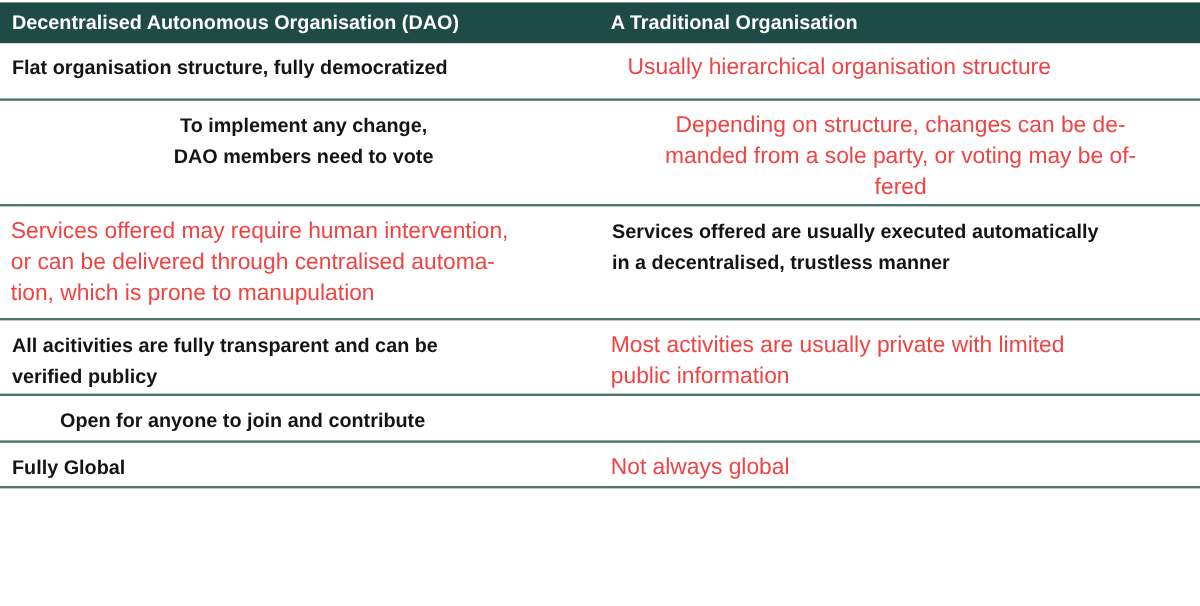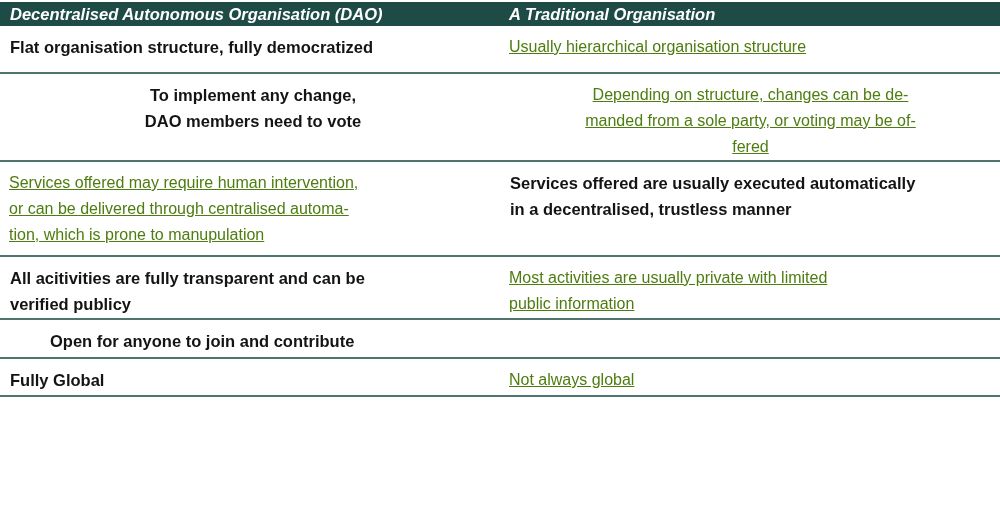--- a/index.html
+++ b/index.html
@@ -16,41 +16,40 @@
     box-sizing: border-box;
     padding-top: 2px;
   }
   .comparison-table {
     width: 1000px;
   }
   .header-row {
     display: grid;
     grid-template-columns: 500px 1fr;
     background: #1F4B47;
-    height: 24px;
+    height: 34px;
     align-items: center;
-    font-style: italic;
   }
   .header-cell {
     color: #ffffff;
     font-weight: 700;
     font-size: 16.5px;
     line-height: 34px;
     white-space: nowrap;
     overflow: hidden;
   }
   .header-cell.left { padding-left: 10px; }
   .header-cell.right { padding-left: 9px; }
   .table-row {
     display: grid;
     grid-template-columns: 500px 1fr;
     border-bottom: 2px solid #50756F;
     box-sizing: border-box;
   }
-  .row-1 { min-height: 48px; }
+  .row-1 { min-height: 48px; gap: 14px; }
   .row-2 { min-height: 88px; text-align: center; }
   .row-3 { min-height: 95px; }
   .row-4 { min-height: 95px; }
   .row-5 { min-height: 63px; }
   .row-6 { min-height: 39px; padding-left: 40px; }
   .row-7 { min-height: 38px; }
   .cell {
     padding-top: 8px;
     white-space: pre-line;
     line-height: 26px;
@@ -60,23 +59,22 @@
     padding-left: 10px;
     padding-right: 4px;
     font-weight: 700;
     font-size: 16.5px;
     color: #141414;
   }
   .cell.trad {
     padding-left: 9px;
     padding-right: 8px;
     font-weight: 400;
-    font-size: 16px;
-    color: #4d7c0f;
-    text-decoration: underline;
+    font-size: 19px;
+    color: #ef4444;
   }
 </style>
 </head>
 <body>
 
 <div class="page">
   <div class="comparison-table">
 
     <div class="header-row">
       <div class="header-cell left">Decentralised Autonomous Organisation (DAO)</div>

